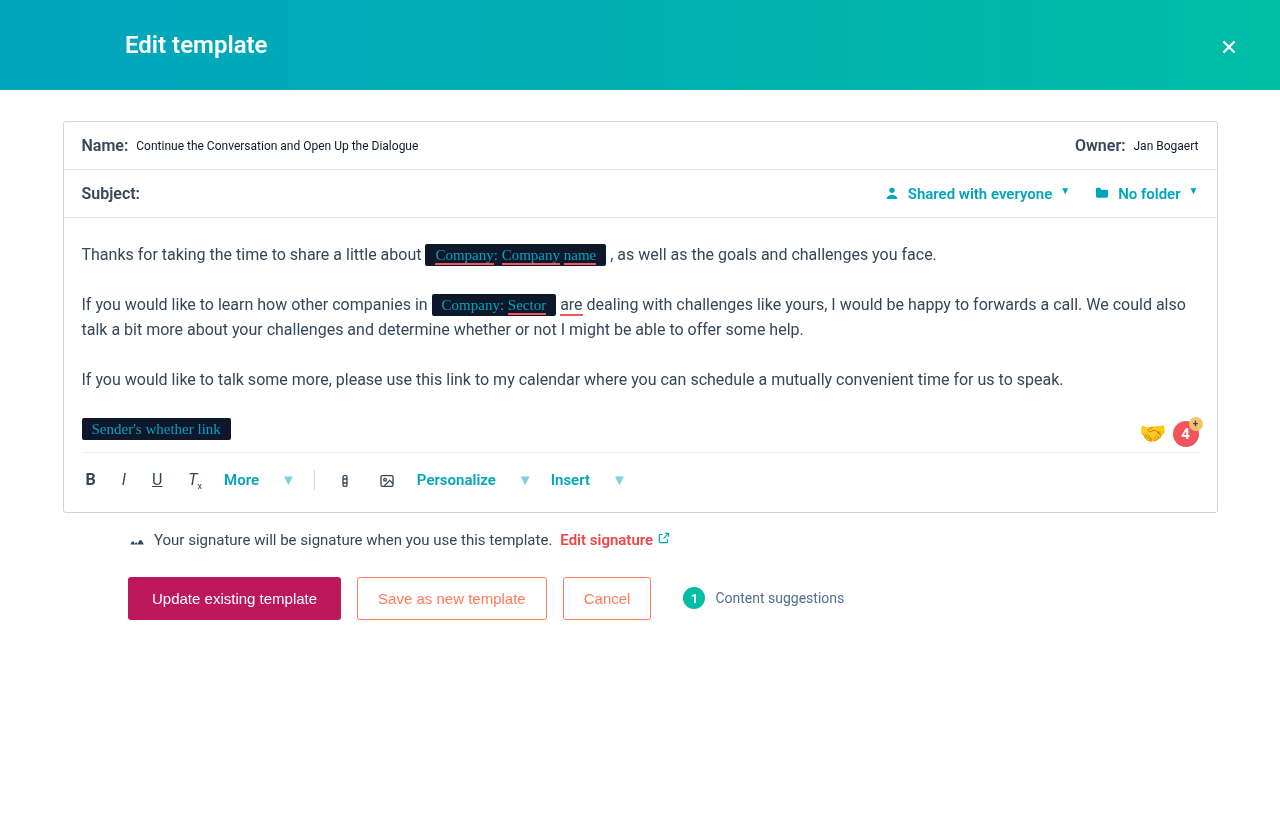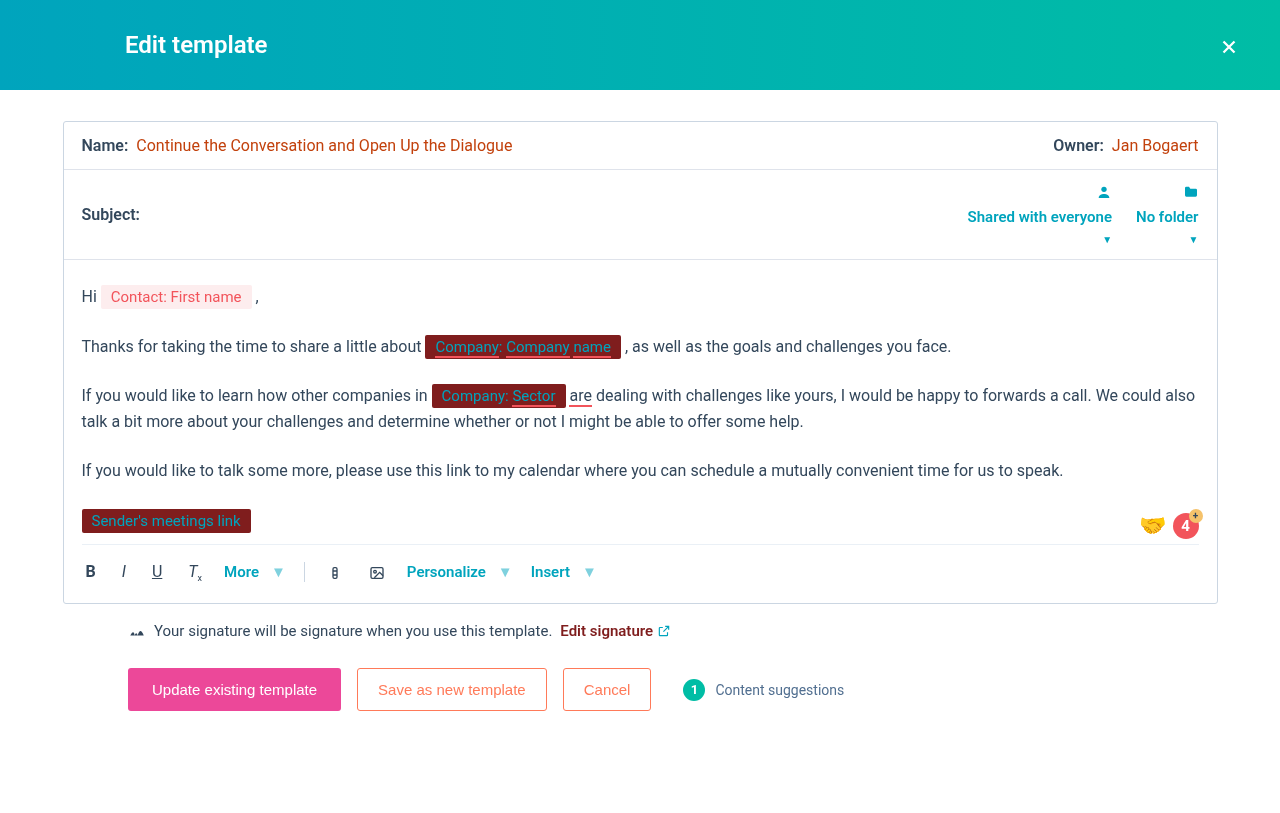--- a/index.html
+++ b/index.html
@@ -3,46 +3,46 @@
 <meta charset="utf-8">
 <style>
 * { box-sizing: border-box; margin: 0; padding: 0; }
 body { font-family: -apple-system, BlinkMacSystemFont, "Segoe UI", Roboto, Helvetica, Arial, sans-serif; background: #fff; color: #33475b; width: 1280px; }
 .header { background: linear-gradient(90deg, #00a4bd 0%, #00bda5 100%); height: 90px; display: flex; align-items: center; justify-content: space-between; padding: 0 40px 0 125px; }
 .header h1 { color: #fff; font-weight: 600; font-size: 24px; }
 .close-x { color: #fff; font-size: 28px; cursor: pointer; }
 .panel { width: 1155px; margin: 31px auto 0; border: 1px solid #cbd6e2; border-radius: 3px; background: #fff; }
 .row { padding: 14px 18px; border-bottom: 1px solid #dfe3eb; display: flex; align-items: center; gap: 8px; }
 .row .lbl { font-weight: 600; font-size: 16px; color: #33475b; }
-.row .val { font-size: 16px; color: #c2410c; }
+.row .val { font-size: 12px; color: #0f172a; }
 .row.subject { justify-content: space-between; }
 .row.subject .left { display: flex; gap: 8px; align-items: flex-end; }
 .row.subject .right { display: flex; gap: 24px; align-items: center; }
-.dd { color: #00a4bd; font-weight: 600; font-size: 15px; display: inline-flex; align-items: flex-end; gap: 8px; cursor: pointer; flex-direction: column; }
+.dd { color: #00a4bd; font-weight: 600; font-size: 15px; display: inline-flex; align-items: flex-start; gap: 8px; cursor: pointer; }
 .dd .caret { font-size: 10px; color: #00a4bd; }
 .icon-user, .icon-folder { width: 16px; height: 16px; }
 .editor { padding: 24px 18px 16px; font-size: 16px; line-height: 1.6; color: #33475b; }
 .editor p { margin-bottom: 24px; }
 .token { padding: 3px 10px; border-radius: 2px; font-size: 15px; }
 .token.orange { background: #fdedee; color: #f2545b; }
-.token.teal { background: #7f1d1d; color: #00a4bd; }
+.token.teal { background: #0f172a; color: #00a4bd; font-family: Liberation Serif, serif; }
 .underline-red { border-bottom: 2px solid #f2545b; }
 .spell { border-bottom: 2px solid #f2545b; }
 .badges { float: right; display: flex; align-items: center; gap: 6px; }
 .emoji { font-size: 22px; }
 .red-badge { position: relative; width: 26px; height: 26px; border-radius: 50%; background: #f2545b; color: #fff; display: flex; align-items: center; justify-content: center; font-weight: 700; font-size: 15px; }
 .plus-dot { position: absolute; top: -4px; right: -4px; width: 14px; height: 14px; background: #f5c26b; border-radius: 50%; color: #33475b; font-size: 10px; display: flex; align-items: center; justify-content: center; font-weight: 700; }
 .toolbar { clear: both; border-top: 1px solid #eaf0f6; margin-top: 10px; padding: 12px 0 0; display: flex; align-items: center; gap: 18px; }
 .toolbar .btn { color: #33475b; cursor: pointer; padding: 2px 4px; }
 .toolbar .divider { width: 1px; height: 20px; background: #cbd6e2; }
-.toolbar .link-btn { color: #00a4bd; font-weight: 600; font-size: 15px; display: inline-flex; align-items: center; gap: 12px; cursor: pointer; }
+.toolbar .link-btn { color: #00a4bd; font-weight: 600; font-size: 15px; display: inline-flex; align-items: center; gap: 22px; cursor: pointer; }
 .sig-row { width: 1024px; margin: 18px auto 0; display: flex; align-items: center; gap: 8px; color: #33475b; font-size: 15px; }
-.sig-row a { color: #7f1d1d; font-weight: 600; text-decoration: none; display: inline-flex; align-items: center; gap: 4px; }
+.sig-row a { color: #ef4444; font-weight: 600; text-decoration: none; display: inline-flex; gap: 4px; }
 .btn-row { width: 1024px; margin: 28px auto 0; display: flex; align-items: center; gap: 16px; }
-.btn-primary { background: #ec4899; color: #fff; border: none; padding: 13px 24px; font-size: 15px; font-weight: 500; border-radius: 3px; cursor: pointer; }
+.btn-primary { background: #be185d; color: #fff; border: none; padding: 13px 24px; font-size: 15px; font-weight: 500; border-radius: 3px; cursor: pointer; }
 .btn-outline { background: #fff; color: #ff7a59; border: 1px solid #ff7a59; padding: 12px 20px; font-size: 15px; font-weight: 500; border-radius: 3px; cursor: pointer; }
 .suggest { display: flex; align-items: center; gap: 10px; margin-left: 16px; color: #516f90; font-size: 14px; }
 .suggest .count { width: 22px; height: 22px; background: #00bda5; color: #fff; border-radius: 50%; display: flex; align-items: center; justify-content: center; font-weight: 700; font-size: 13px; }
 svg { vertical-align: middle; }
 </style>
 </head>
 <body>
 
 <div class="header">
   <h1>Edit template</h1>
@@ -80,37 +80,32 @@
             <path d="M3 6a2 2 0 012-2h4l2 3h8a2 2 0 012 2v8a2 2 0 01-2 2H5a2 2 0 01-2-2V6z"></path>
           </svg>
         <span>No folder</span>
         <span class="caret">▼</span>
       </span>
     </div>
   </div>
 
   <div class="editor">
     <p>
-      <span>Hi </span>
-      <span class="token orange">Contact: First name</span>
-      <span> ,</span>
-    </p>
-    <p>
       <span>Thanks for taking the time to share a little about </span>
       <span class="token teal"><span class="underline-red">Company</span>: <span class="underline-red">Company</span> <span class="underline-red">name</span></span>
       <span> , as well as the goals and challenges you face.</span>
     </p>
     <p>
       <span>If you would like to learn how other companies in </span>
       <span class="token teal"><span>Company: </span><span class="underline-red">Sector</span></span>
       <span> </span><span class="spell">are</span><span> dealing with challenges like yours, I would be happy to forwards a call. We could also talk a bit more about your challenges and determine whether or not I might be able to offer some help.</span>
     </p>
     <p>If you would like to talk some more, please use this link to my calendar where you can schedule a mutually convenient time for us to speak.</p>
     <p style="margin-bottom:8px">
-      <span class="token teal">Sender's meetings link</span>
+      <span class="token teal">Sender's whether link</span>
       <span class="badges">
         <span class="emoji">🤝</span>
         <span class="red-badge">
           <span>4</span>
           <span class="plus-dot">+</span>
         </span>
       </span>
     </p>
 
     <div class="toolbar">

